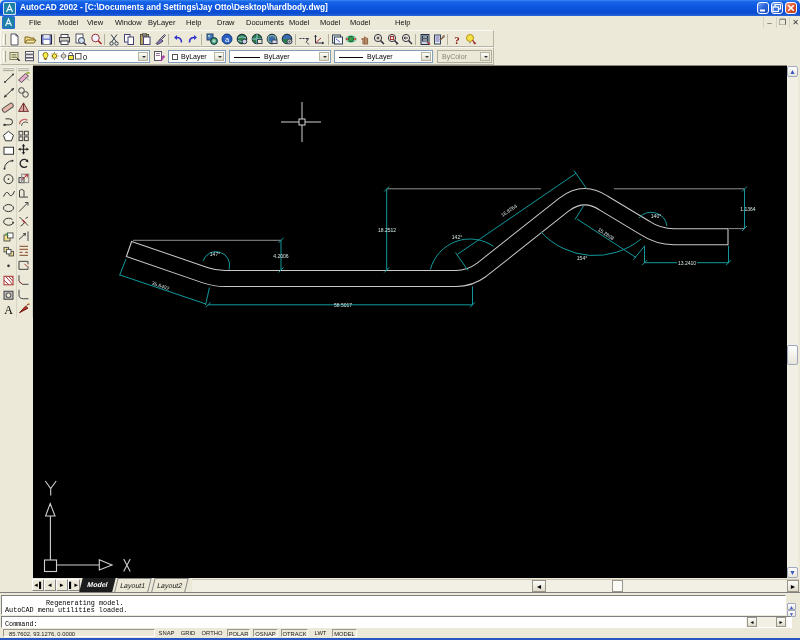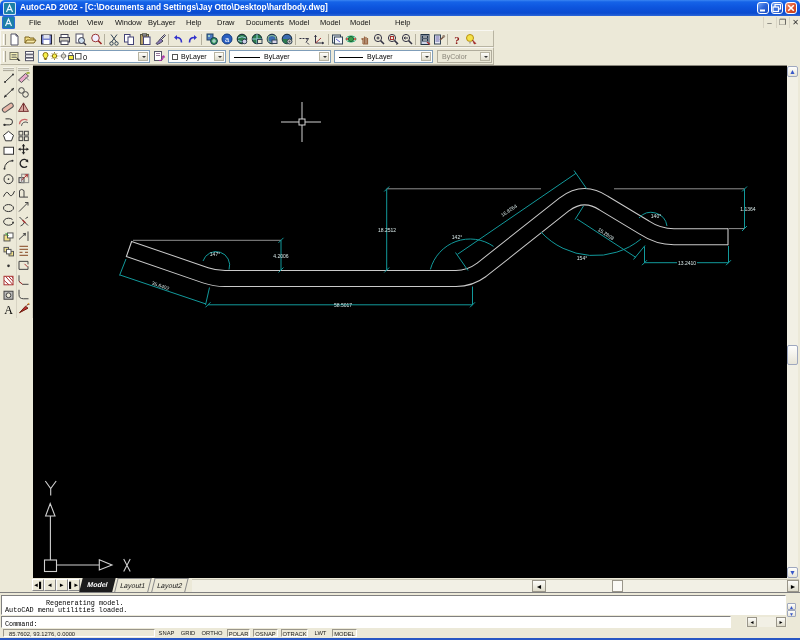--- a/index.html
+++ b/index.html
@@ -547,21 +547,21 @@
   </div>
   <div id="cmd" class="abs">
     <div class="abs" style="left:1px;top:2px;width:785px;height:20px;background:#fff;border:1px solid;border-color:#808080 #fff #fff #808080;">
       <div class="cmdtxt" style="position:absolute;left:3px;top:3.5px;margin-left:41px;">Regenerating model.</div>
       <div class="cmdtxt" style="position:absolute;left:3px;top:10.5px;">AutoCAD menu utilities loaded.</div>
     </div>
     <div class="abs" style="left:787px;top:10px;width:9px;height:14px;">
       <div class="sbtn" style="left:0;top:0;width:9px;height:7px;font-size:5px;line-height:6px;border-radius:1px;">▲</div>
       <div class="sbtn" style="left:0;top:7px;width:9px;height:7px;font-size:5px;line-height:6px;border-radius:1px;">▼</div>
     </div>
-    <div class="abs" style="left:1px;top:23px;width:730px;height:12px;background:#fff;border:1px solid;border-color:#808080 #fff #fff #808080;">
+    <div class="abs" style="left:1px;top:23px;width:791px;height:12px;background:#fff;border:1px solid;border-color:#808080 #fff #fff #808080;">
       <div class="cmdtxt" style="position:absolute;left:3px;top:3.5px;">Command:</div>
       <div class="abs" style="left:744px;top:0px;width:41px;height:10px;background:#F2F0E5;">
         <div class="sbtn" style="left:1px;top:0px;width:10px;height:10px;line-height:9px;color:#000;font-size:5px;border-radius:0;background:linear-gradient(180deg,#fdfdfb,#dedbc9);border-color:#9a968a;">◄</div>
         <div class="sbtn" style="left:30px;top:0px;width:10px;height:10px;line-height:9px;color:#000;font-size:5px;border-radius:0;background:linear-gradient(180deg,#fdfdfb,#dedbc9);border-color:#9a968a;">►</div>
       </div>
     </div>
   </div>
   <div id="status" class="abs">
     <div class="stx sunk" style="left:3px;width:152px;text-align:left;padding-left:5px;">85.7602, 93.1276, 0.0000</div>
     <div class="stx" style="left:157px;width:19px;">SNAP</div>

